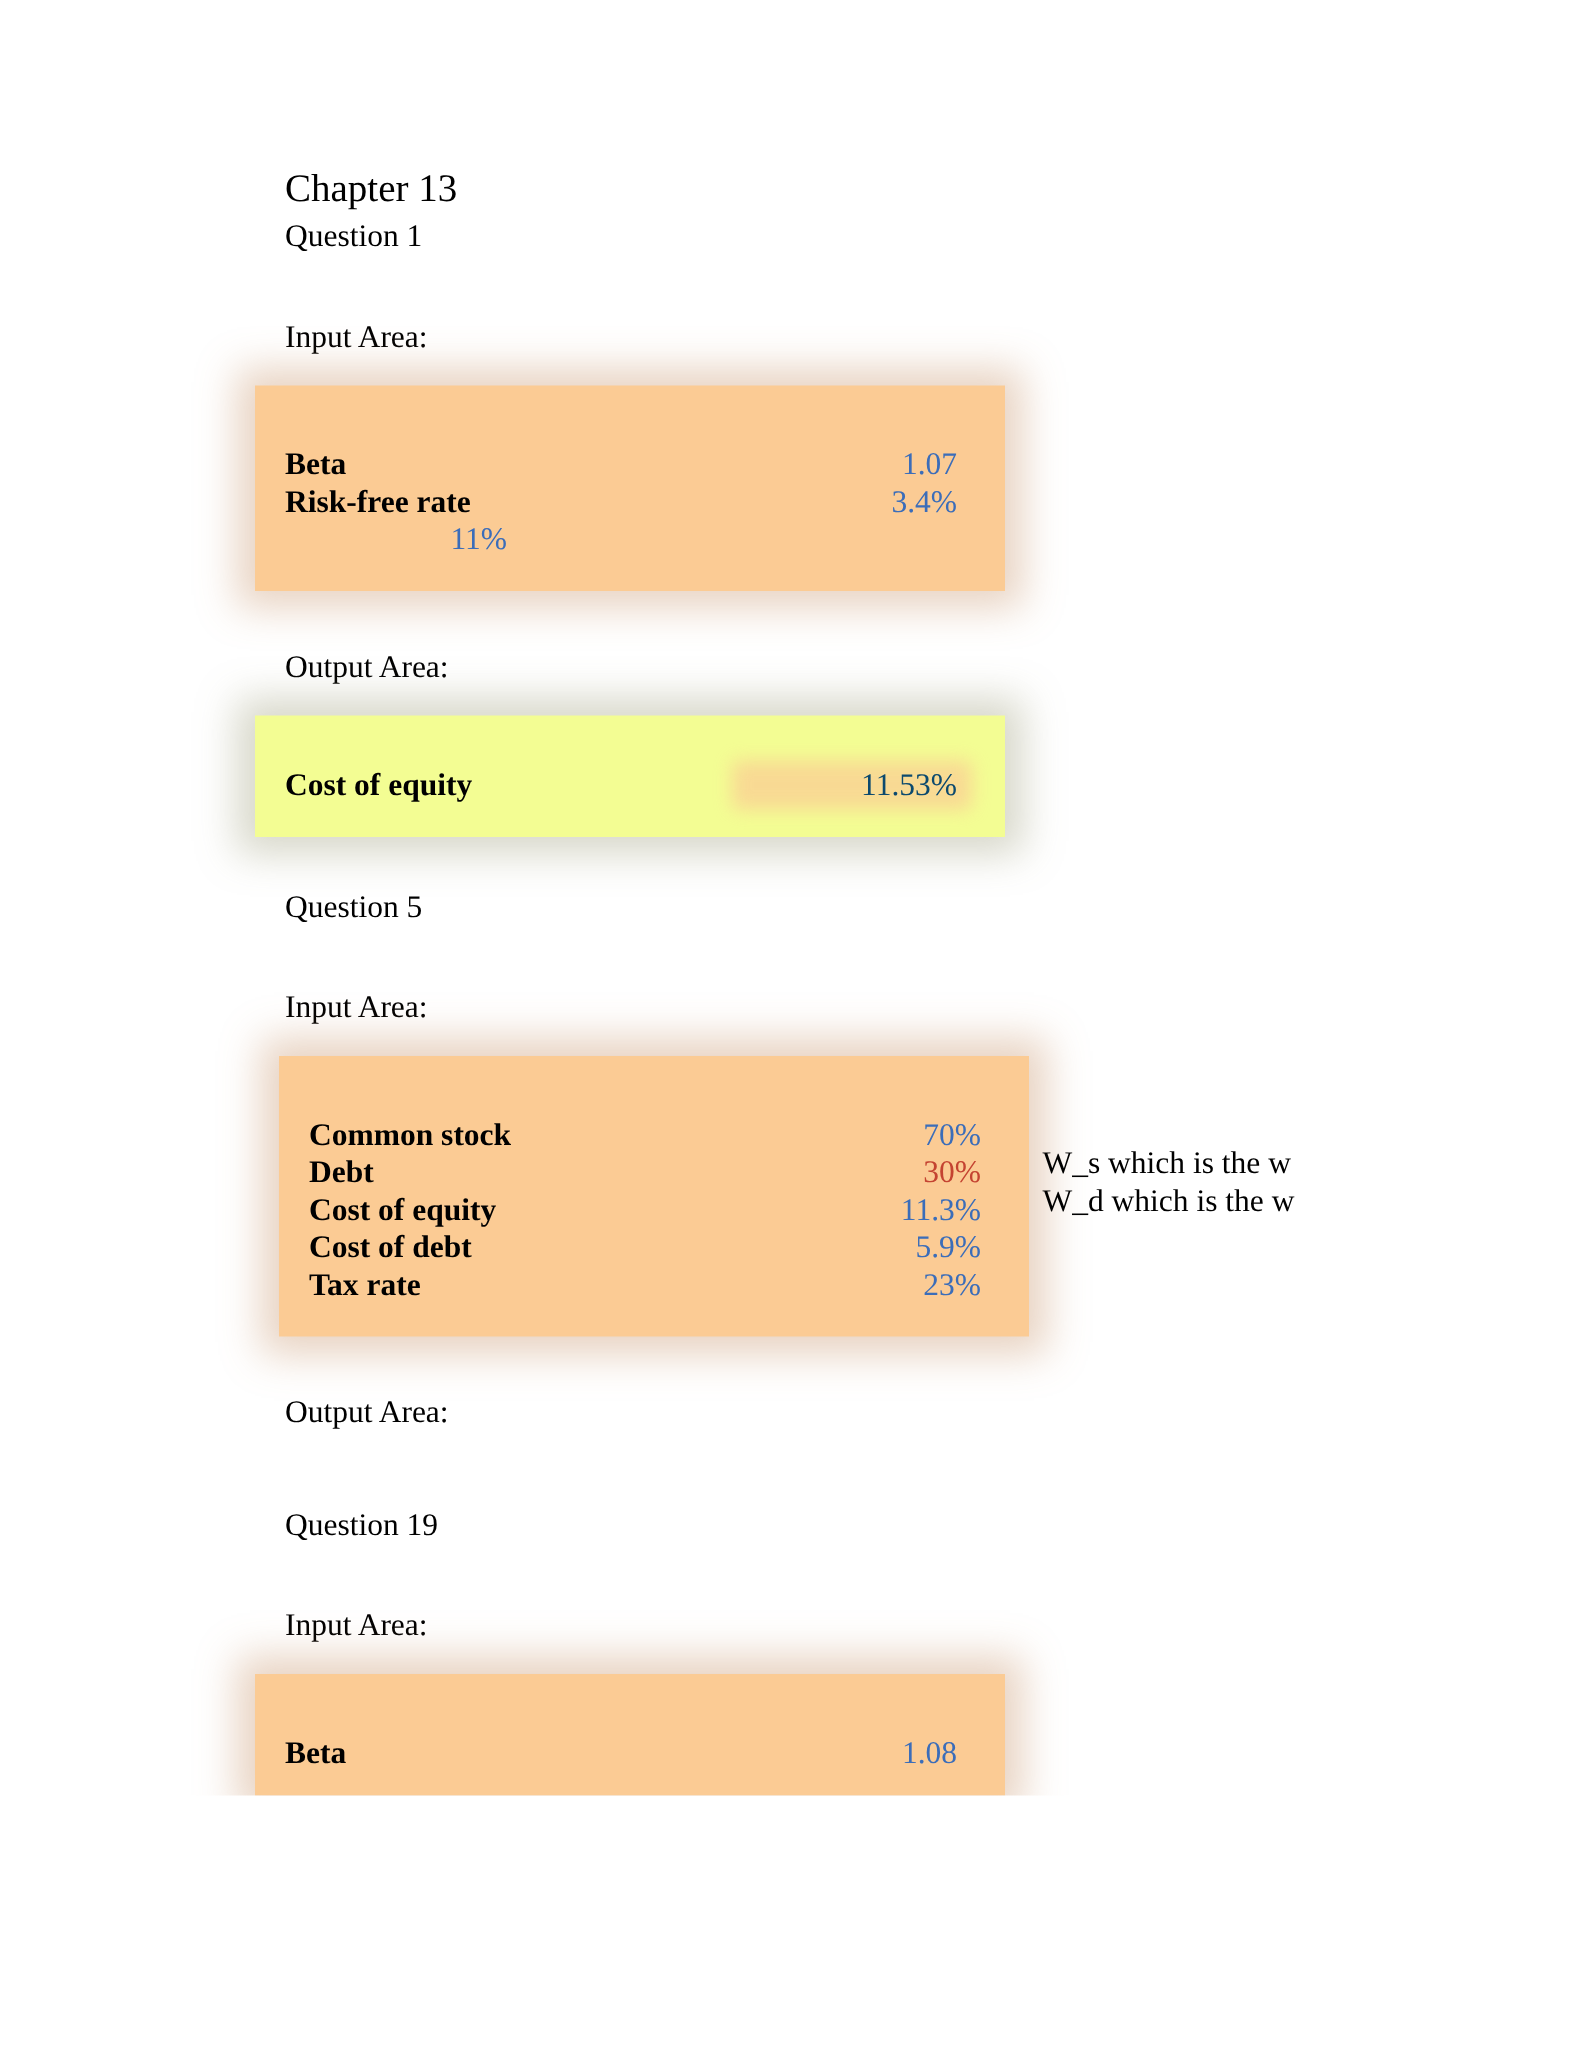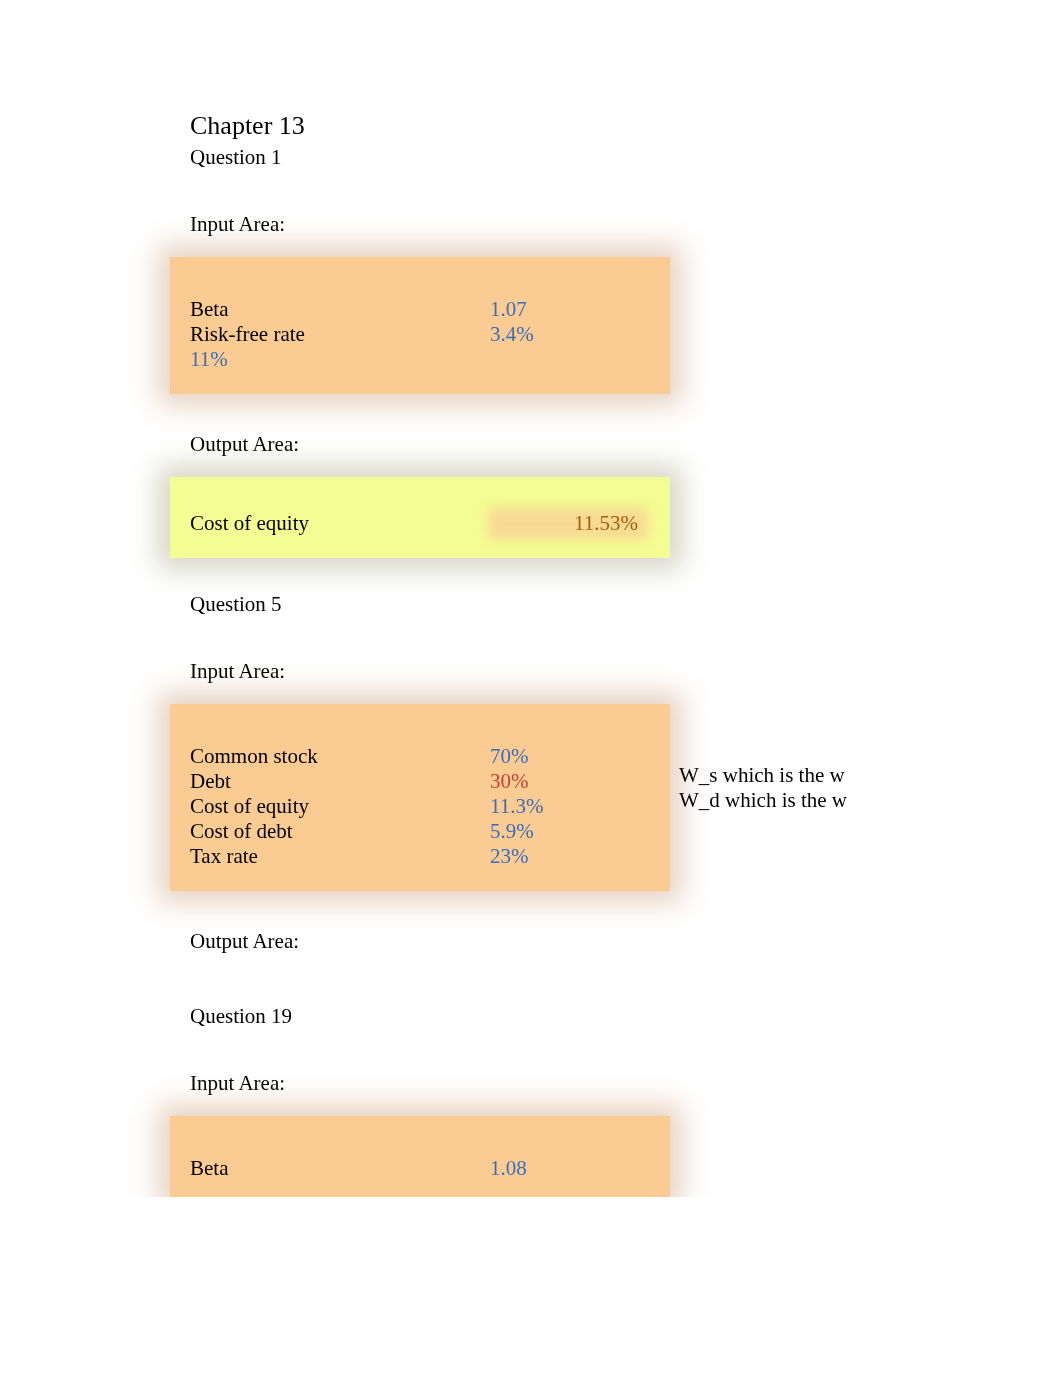--- a/index.html
+++ b/index.html
@@ -44,24 +44,25 @@
     }
     .row {
       display: flex;
       align-items: center;
       height: 25px;
       padding-left: 20px;
     }
     .row .label {
       flex: 1;
       color: #000;
+      font-weight: bold;
     }
     .row .value {
       width: 160px;
-      text-align: left;
+      text-align: right;
       padding-right: 12px;
       color: #3b6db9;
     }
     .row .value.red { color: #c44331; }
     .output-value-wrap {
       width: 160px;
       text-align: right;
       padding-right: 12px;
       position: relative;
     }
@@ -70,21 +71,21 @@
       filter: blur(6px);
       opacity: 0.7;
       position: absolute;
       right: 2px; top: -4px; left: -2px; bottom: -4px;
       border-radius: 4px;
       z-index: 0;
     }
     .output-value {
       position: relative;
       z-index: 1;
-      color: #a16207;
+      color: #0c4a6e;
     }
     .pad-top { height: 24px; }
     .side-notes {
       position: absolute;
       left: 675px;
       font-size: 21px;
       color: #000;
       line-height: 25px;
     }
     .note-row { height: 25px; white-space: nowrap; }
@@ -129,21 +130,21 @@
       </span>
     </div>
     <div class="pad-top" style="height:6px"></div>
   </div>
 
   <div class="q5-block">
     <div class="question-title" style="margin-top:34px">Question 5</div>
 
     <div class="section-label">Input Area:</div>
 
-    <div style="position:relative;">
+    <div style="position:relative;margin-left:16px;">
       <div class="input-box">
         <div class="pad-top"></div>
         <div class="row">
           <span class="label">Common stock</span>
           <span class="value">70%</span>
         </div>
         <div class="row">
           <span class="label">Debt</span>
           <span class="value red">30%</span>
         </div>

